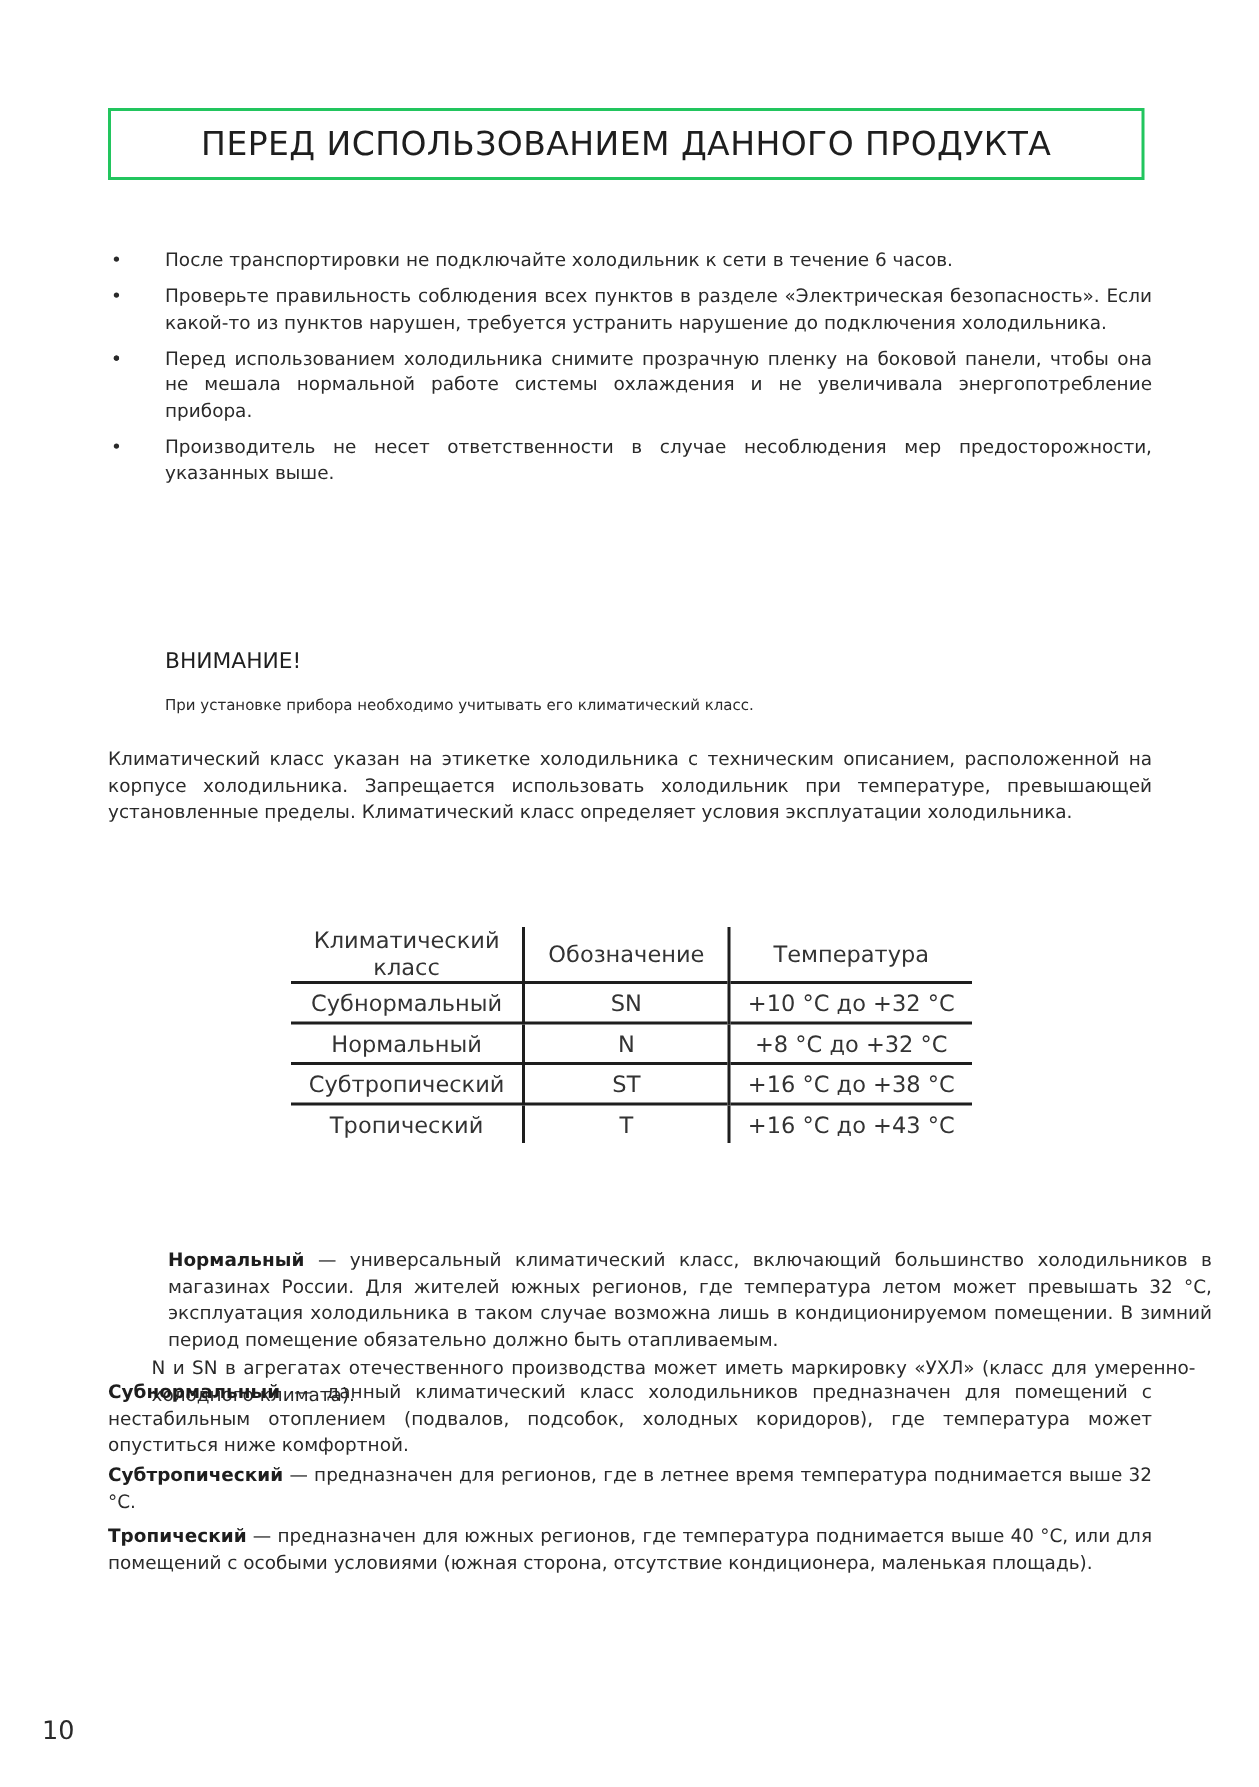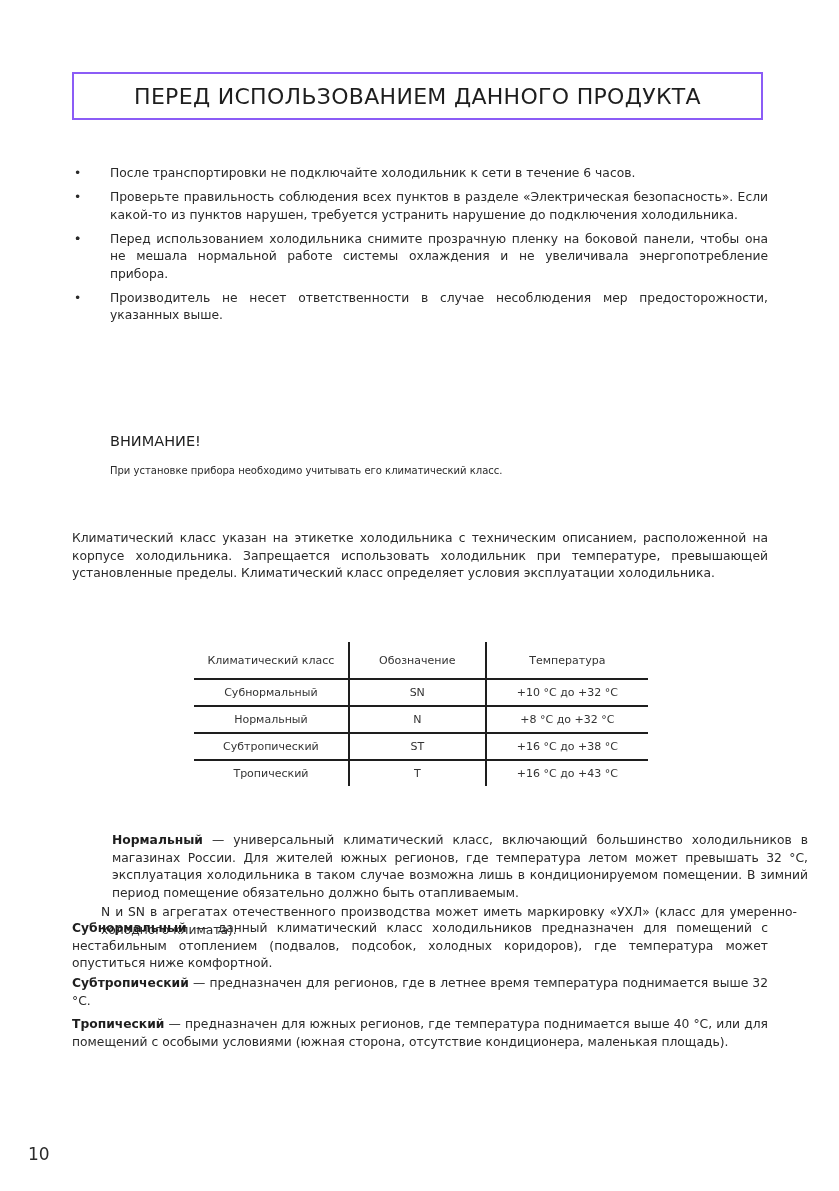--- a/index.html
+++ b/index.html
@@ -2,35 +2,35 @@
 <html><head>
 <meta charset="utf-8">
 <style>
   html, body { margin: 0; padding: 0; background: #ffffff; }
   body {
     width: 839px; height: 1191px; position: relative; overflow: hidden;
     font-family: "DejaVu Sans", sans-serif; color: #2a2a2a;
   }
   .title-box {
     position: absolute; left: 72px; top: 72px; width: 691px; height: 48px;
-    border: 2px solid #8b5cf6; box-sizing: border-box;
+    border: 2px solid #22c55e; box-sizing: border-box;
     display: flex; align-items: center; justify-content: center;
   }
   .title-box h1 {
     margin: 0; font-size: 22px; font-weight: normal; letter-spacing: 0.3px;
     color: #1e1e1e; white-space: nowrap;
   }
   .bullets { position: absolute; left: 72px; top: 165px; width: 696px; margin: 0; padding: 0; list-style: none; }
   .bullets li { position: relative; padding-left: 38px; font-size: 12.3px; line-height: 17.5px; margin-bottom: 6.5px; text-align: justify; }
   .bullets li .dot { position: absolute; left: 2px; top: 0; }
   .warn-title { position: absolute; left: 110px; top: 433px; font-size: 14.5px; font-weight: normal; color: #1e1e1e; margin: 0; }
   .warn-text { position: absolute; left: 110px; top: 465px; font-size: 10px; margin: 0; }
   .para { position: absolute; left: 72px; width: 696px; font-size: 12.3px; line-height: 17.5px; margin: 0; text-align: justify; }
   .para b { color: #1e1e1e; }
-  .tbl { position: absolute; left: 194px; top: 642px; width: 454px; border-collapse: collapse; font-size: 11px; color: #333; }
+  .tbl { position: absolute; left: 194px; top: 618px; width: 454px; border-collapse: collapse; font-size: 15px; color: #333; }
   .tbl td, .tbl th { text-align: center; padding: 0; font-weight: normal; }
   .tbl th { height: 36px; }
   .tbl td { height: 25px; border-top: 2px solid #1e1e1e; }
   .tbl .c1 { width: 155px; border-right: 2px solid #1e1e1e; }
   .tbl .c2 { width: 136px; border-right: 2px solid #1e1e1e; }
   .tbl .c3 { width: 163px; }
   .page-num { position: absolute; left: 28px; top: 1144px; font-size: 17px; color: #2a2a2a; }
 </style>
 </head>
 <body>
@@ -43,21 +43,21 @@
   <li><span class="dot">•</span><span>После транспортировки не подключайте холодильник к сети в течение 6 часов.</span></li>
   <li><span class="dot">•</span><span>Проверьте правильность соблюдения всех пунктов в разделе «Электрическая безопасность». Если какой-то из пунктов нарушен, требуется устранить нарушение до подключения холодильника.</span></li>
   <li><span class="dot">•</span></li>
   <li><span class="dot">•</span><span>Перед использованием холодильника снимите прозрачную пленку на боковой панели, чтобы она не мешала нормальной работе системы охлаждения и не увеличивала энергопотребление прибора.</span></li>
   <li><span class="dot">•</span><span>Производитель не несет ответственности в случае несоблюдения мер предосторожности, указанных выше.</span></li>
 </ul>
 
 <h2 class="warn-title">ВНИМАНИЕ!</h2>
 <p class="warn-text">При установке прибора необходимо учитывать его климатический класс.</p>
 
-<p class="para" style="top:530px;">Климатический класс указан на этикетке холодильника с техническим описанием, расположенной на корпусе холодильника. Запрещается использовать холодильник при температуре, превышающей установленные пределы. Климатический класс определяет условия эксплуатации холодильника.</p>
+<p class="para" style="top:498px;">Климатический класс указан на этикетке холодильника с техническим описанием, расположенной на корпусе холодильника. Запрещается использовать холодильник при температуре, превышающей установленные пределы. Климатический класс определяет условия эксплуатации холодильника.</p>
 
 <table class="tbl">
   <thead>
     <tr>
       <th class="c1">Климатический класс</th>
       <th class="c2">Обозначение</th>
       <th class="c3">Температура</th>
     </tr>
   </thead>
   <tbody>

